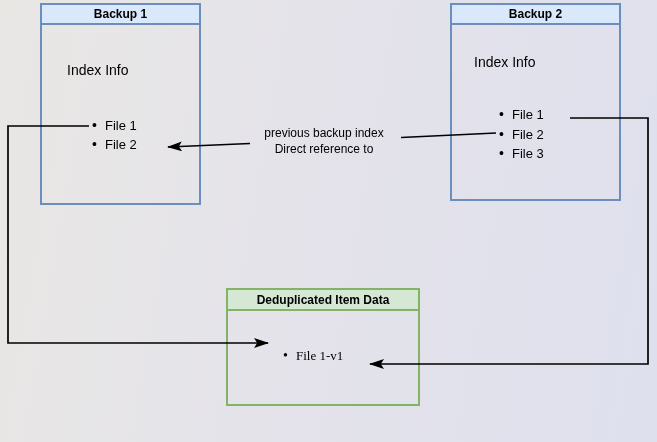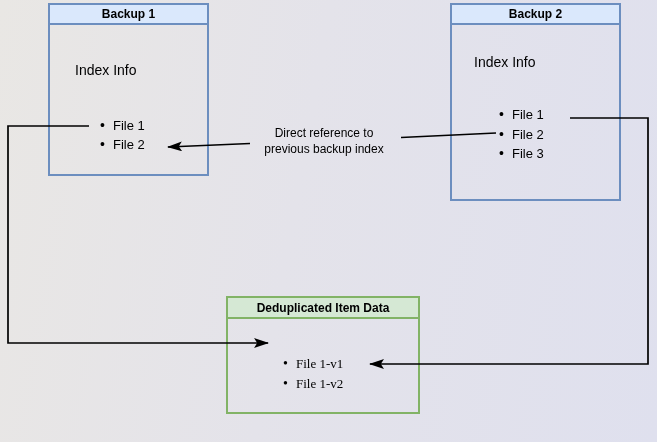--- a/index.html
+++ b/index.html
@@ -67,50 +67,49 @@
     position:absolute;left:0;top:0;
     width:657px;height:442px;
     pointer-events:none;
   }
 </style>
 </head>
 <body>
 
 <div id="canvas">
 
-  <div id="backup1" class="box blue" style="left:48px;top:3px;width:161px;height:173px;">
+  <div id="backup1" class="box blue" style="left:40px;top:3px;width:161px;height:202px;">
     <div class="box-header">Backup 1</div>
     <div class="index-label" style="left:25px;top:56px;">Index Info</div>
     <ul class="file-list" style="left:50px;top:111px;">
       <li>File 1</li>
       <li>File 2</li>
     </ul>
   </div>
 
   <div id="backup2" class="box blue" style="left:450px;top:3px;width:171px;height:198px;">
     <div class="box-header">Backup 2</div>
     <div class="index-label" style="left:22px;top:48px;">Index Info</div>
     <ul class="file-list" style="left:47px;top:100px;">
       <li>File 1</li>
       <li>File 2</li>
       <li>File 3</li>
     </ul>
   </div>
 
-  <div id="dedup" class="box green" style="left:226px;top:296px;width:194px;height:118px;">
+  <div id="dedup" class="box green" style="left:226px;top:288px;width:194px;height:118px;">
     <div class="box-header">Deduplicated Item Data</div>
     <ul class="file-list" style="left:55px;top:56px;">
       <li>File 1-v1</li>
-      <li>File 1-v2</li>
     </ul>
   </div>
 
   <div id="annotation">
+    <div>previous backup index</div>
     <div>Direct reference to</div>
-    <div>previous backup index</div>
   </div>
 
   <svg id="arrow-layer" viewBox="0 0 657 442" xmlns="http://www.w3.org/2000/svg">
     <defs>
       <marker id="arrowhead" markerUnits="userSpaceOnUse" markerWidth="15" markerHeight="10" viewBox="0 0 15 10" refX="14" refY="5" orient="auto">
         <path d="M0,0 L15,5 L0,10 L3.2,5 Z" fill="#000"></path>
       </marker>
     </defs>
     <path d="M89,126 L8,126 L8,343 L268,343" fill="none" stroke="#000" stroke-width="1.7" marker-end="url(#arrowhead)"></path>
     <path d="M496,133 L401,137.5" fill="none" stroke="#000" stroke-width="1.7"></path>

